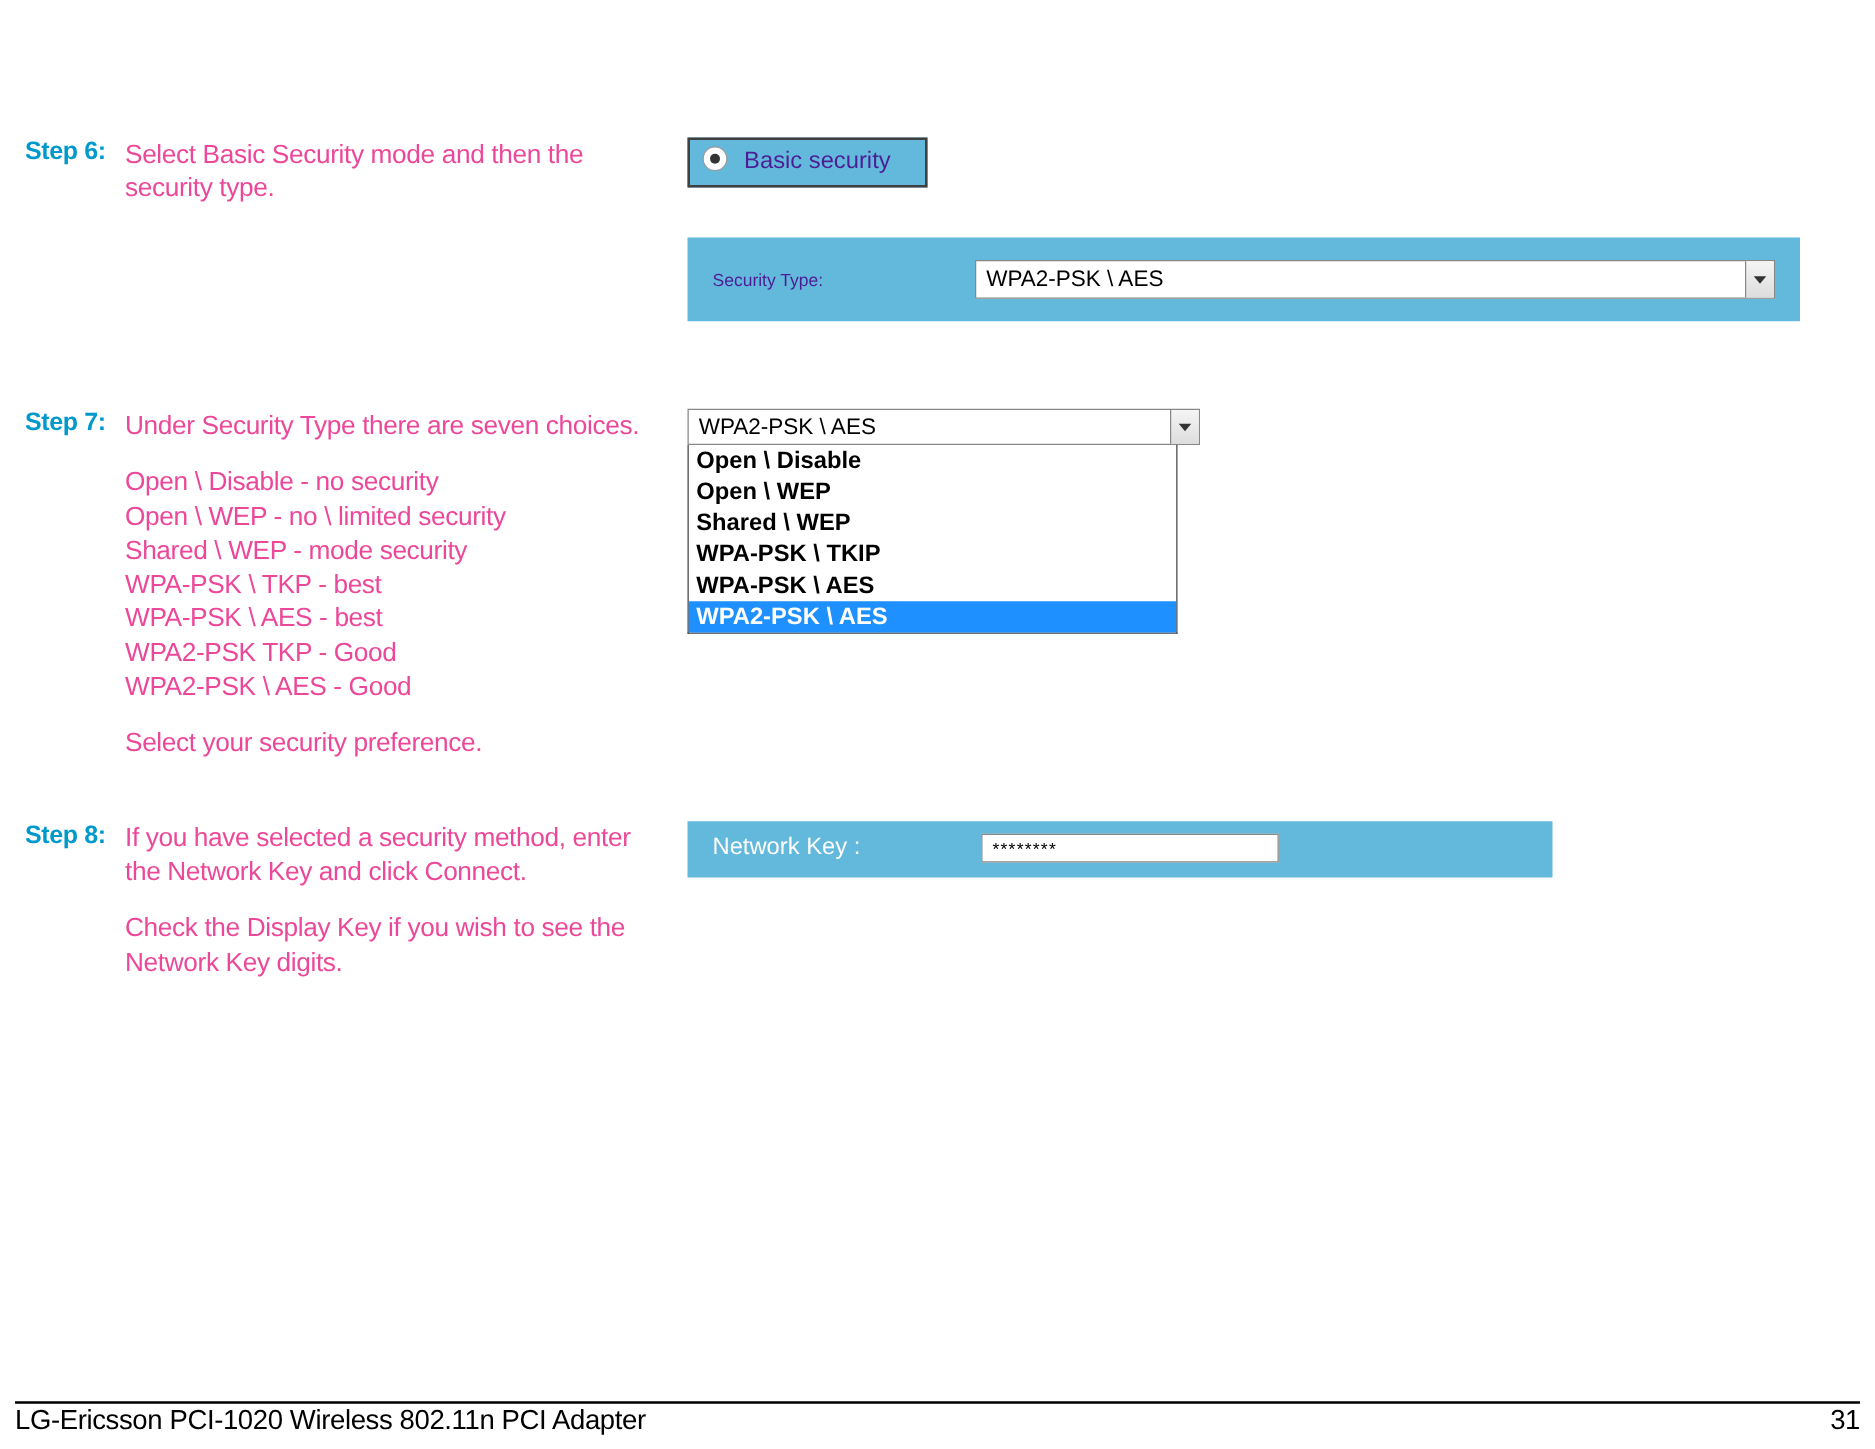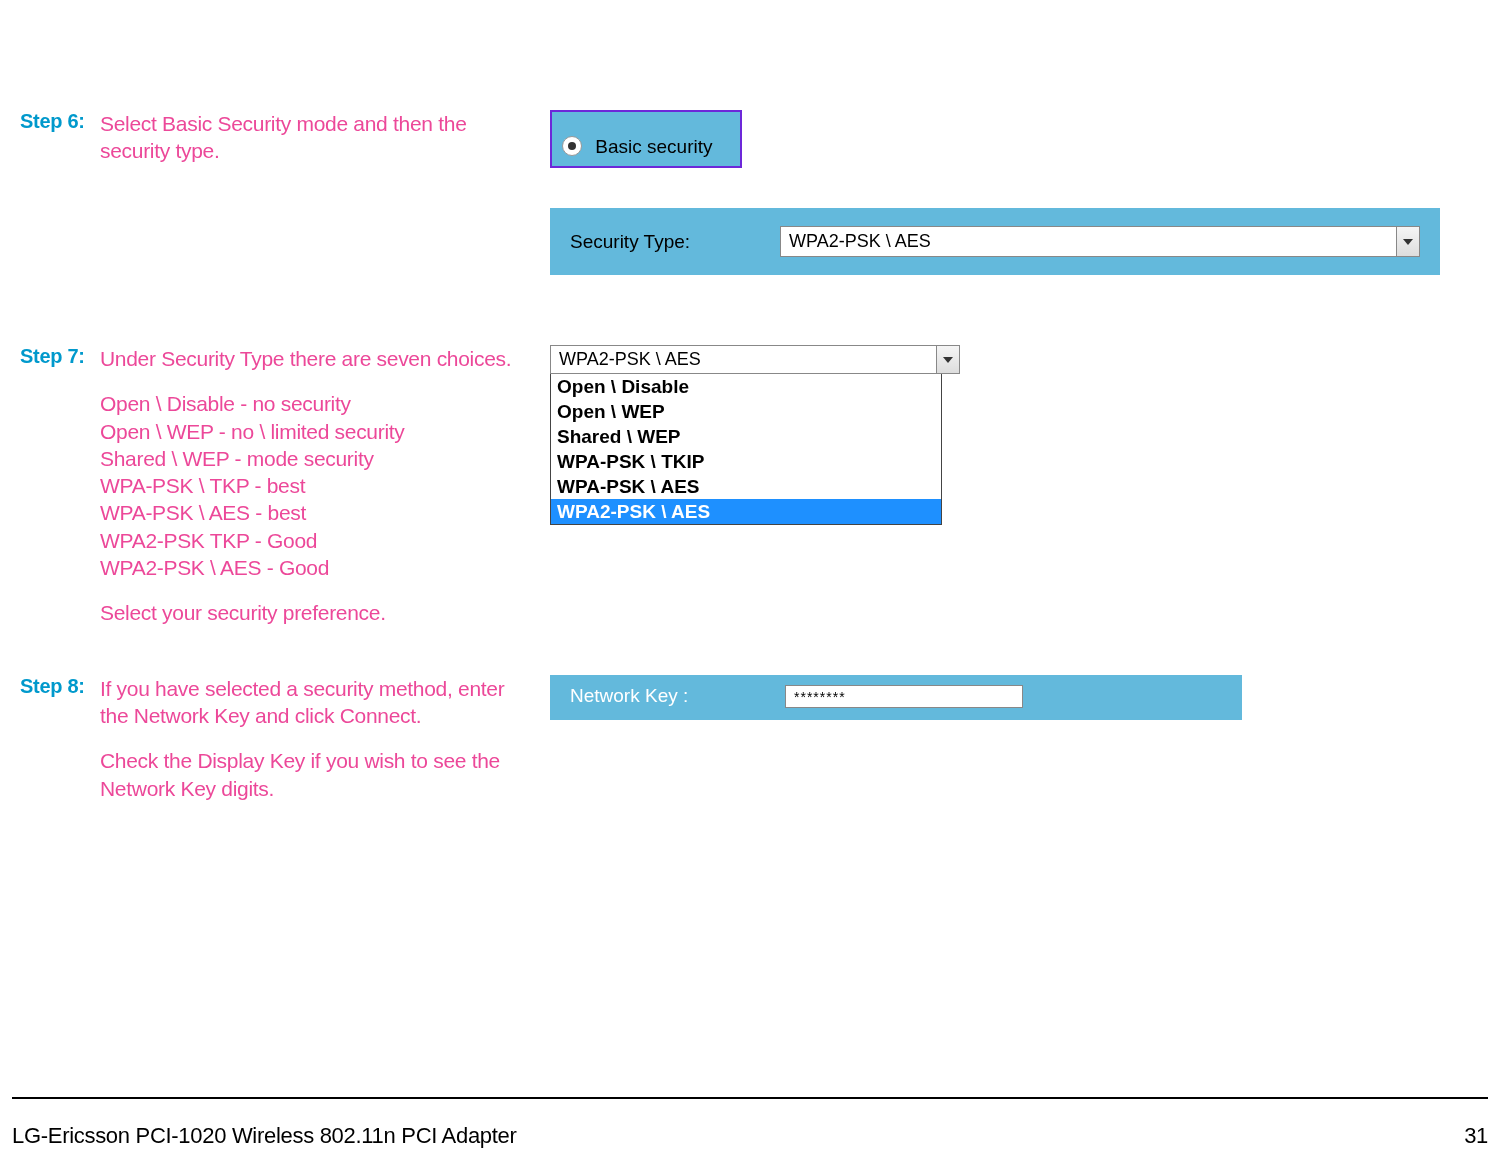--- a/index.html
+++ b/index.html
@@ -46,23 +46,23 @@
   }
   .illustration {
     flex: 1;
     padding-left: 20px;
   }
 
   
   .basic-security-box {
     display: inline-block;
     background: #63b9dc;
-    border: 2px solid #6d28d9;
-    padding: 24px 28px 8px 10px;
-    color: #000000;
+    border: 2px solid #404040;
+    padding: 6px 28px 8px 10px;
+    color: #4c1d95;
     font-size: 19px;
     font-family: Arial, Helvetica, sans-serif;
   }
   .radio-ring {
     display: inline-flex;
     align-items: center;
     justify-content: center;
     width: 18px;
     height: 18px;
     border-radius: 50%;
@@ -82,22 +82,22 @@
   .security-type-bar {
     margin-top: 40px;
     background: #63b9dc;
     padding: 18px 20px;
     display: flex;
     align-items: center;
     width: 890px;
     box-sizing: border-box;
   }
   .security-type-label {
-    color: #000000;
-    font-size: 19px;
+    color: #4c1d95;
+    font-size: 14px;
     font-family: Arial, Helvetica, sans-serif;
     width: 210px;
   }
   .dropdown {
     flex: 1;
     display: flex;
     align-items: stretch;
     background: #fff;
     border: 1px solid #888;
   }
@@ -194,21 +194,21 @@
     margin-right: 10px;
   }
 
   
   .footer {
     position: absolute;
     left: 12px;
     right: 12px;
     bottom: 42px;
     border-top: 2px solid #000;
-    padding-top: 24px;
+    padding-top: 0;
     display: flex;
     justify-content: space-between;
     font-family: "Arial Narrow", Arial, Helvetica, sans-serif;
     font-stretch: condensed;
     font-size: 22px;
     color: #000;
     letter-spacing: -0.3px;
   }
 </style>
 </head>

